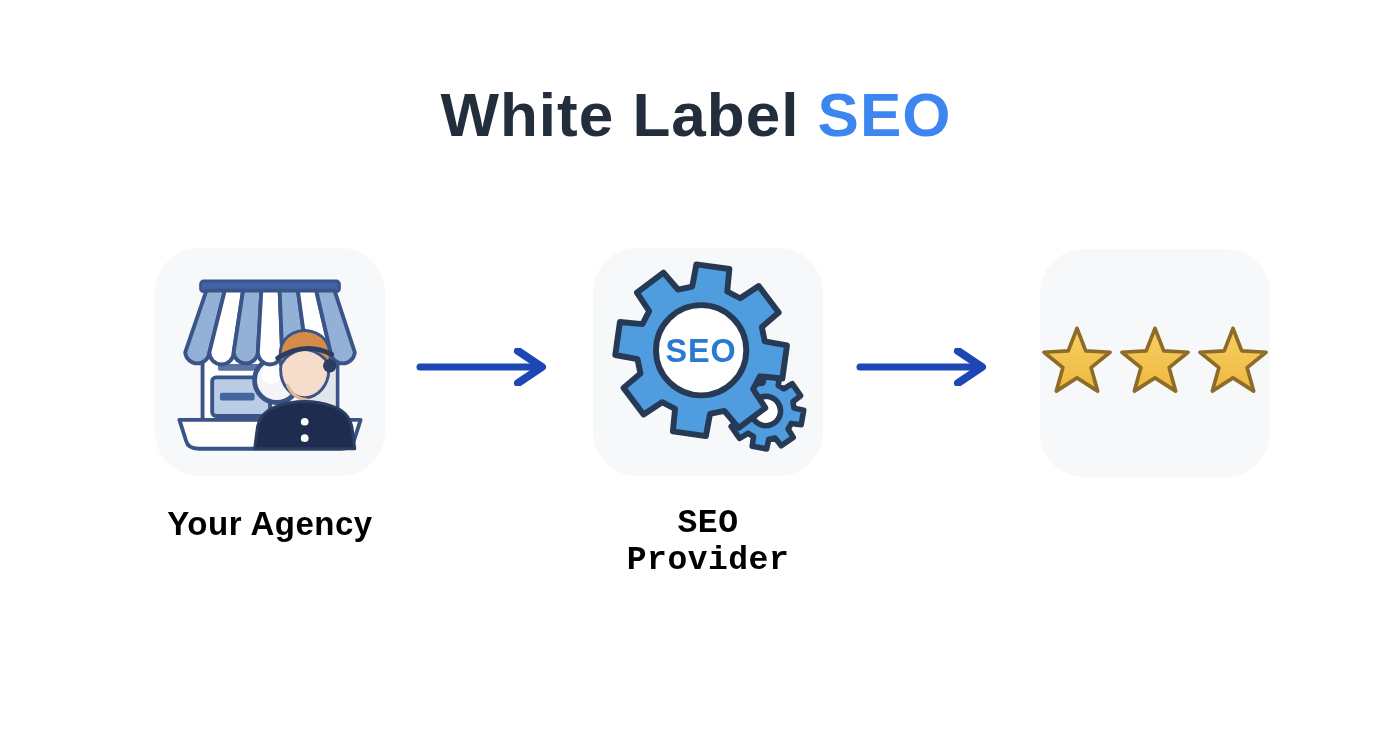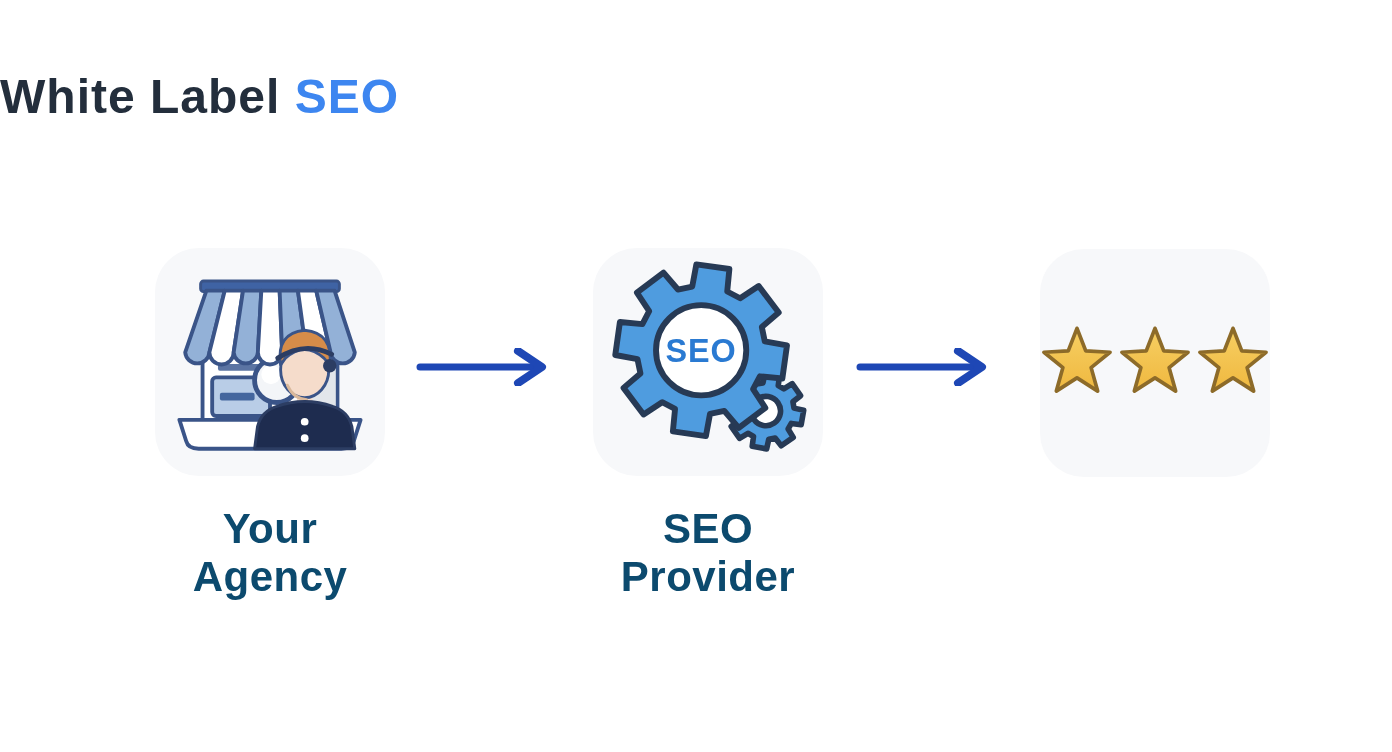--- a/index.html
+++ b/index.html
@@ -3,21 +3,21 @@
 <meta charset="utf-8">
 <style>
   html,body { margin:0; padding:0; background:#ffffff; }
   .canvas {
     position:relative; width:1392px; height:752px; background:#ffffff;
     font-family:"Liberation Sans", sans-serif; overflow:hidden;
   }
   
   .title {
     position:absolute; top:40px; left:0; width:100%;
-    font-size:48px; font-weight:bold;
+    text-align:center; font-size:62px; font-weight:bold;
     letter-spacing:1px; color:#232e3c; line-height:1.05;
   }
   .title .accent { color:#3d86f0; }
 
   
   .tile {
     position:absolute; width:230px; height:228px;
     background:#f7f8fa; border-radius:44px;
     display:flex; align-items:center; justify-content:center;
   }
@@ -28,25 +28,25 @@
   .stars-row { display:flex; gap:2px; align-items:center; justify-content:center; }
 
   
   .arrow { position:absolute; top:348px; width:136px; height:38px; }
   #arrow-1 { left:416px; }
   #arrow-2 { left:856px; }
 
   
   .step-label {
     position:absolute; top:505px; width:230px;
-    text-align:center; font-size:42px; font-weight:bold;
-    color:#0c4a6e; letter-spacing:0.5px;
+    text-align:center; font-size:33px; font-weight:bold;
+    color:#000000; letter-spacing:0.5px;
   }
   #label-agency   { left:155px; }
-  #label-provider { left:593px; }
+  #label-provider { left:593px;font-family:Liberation Mono, monospace; }
   #label-client   { left:1040px; }
 
   svg { display:block; }
   .gear-label {
     font-family:"Liberation Sans", sans-serif;
     font-weight:bold; font-size:33px; letter-spacing:1px;
     fill:#2a7ad2;
   }
 </style>
 </head>

